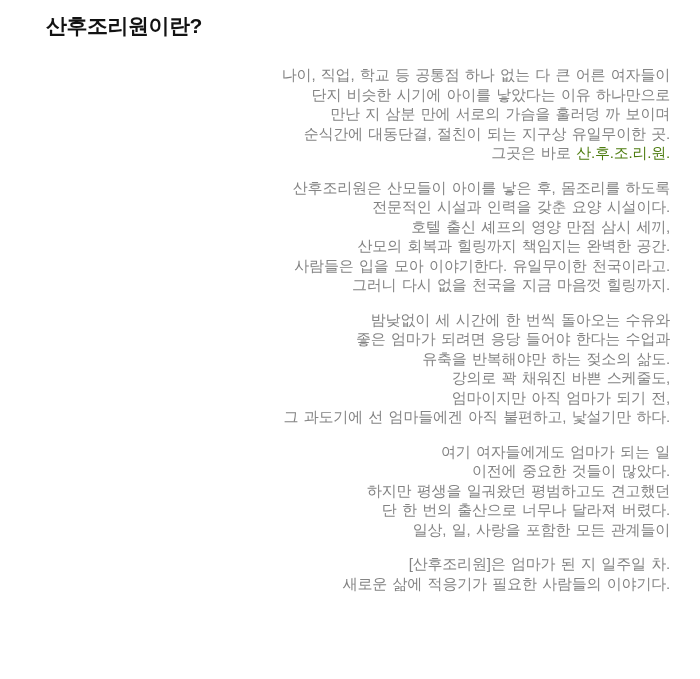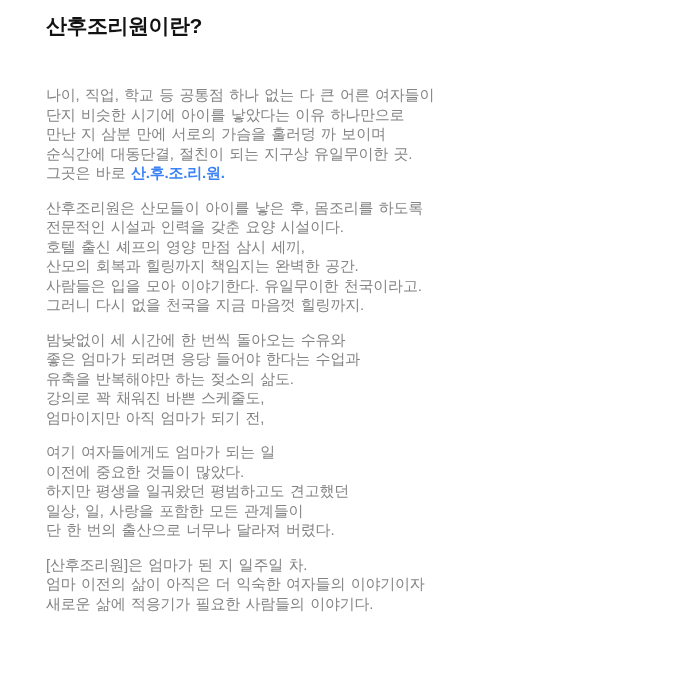--- a/index.html
+++ b/index.html
@@ -14,44 +14,45 @@
     font-family: "Liberation Sans", "DejaVu Sans", sans-serif;
   }
   .page {
     box-sizing: border-box;
     width: 700px;
     height: 679px;
     padding: 13px 30px 0 46px;
     background: #ffffff;
   }
   .doc-title {
-    margin: 0 0 46px 0;
+    margin: 0 0 26px 0;
     font-size: 21px;
     font-weight: 700;
     color: #121212;
     letter-spacing: -0.5px;
     line-height: 1.25;
   }
   .synopsis {
     font-size: 15px;
     line-height: 19.5px;
     color: #838383;
     letter-spacing: -0.2px;
     word-spacing: 1.5px;
   }
   .para {
     margin: 0 0 15px 0;
+    text-align: right;
   }
   .line {
     display: block;
     white-space: nowrap;
   }
   .em-bold {
-    font-weight: 700;
-    color: #3b82f6;
+    font-weight: 400;
+    color: #4d7c0f;
   }
 </style>
 </head>
 <body>
 
 <div class="page">
 
   <h1 class="doc-title">산후조리원이란?</h1>
 
   <div class="synopsis">
@@ -72,30 +73,30 @@
       <span class="line">사람들은 입을 모아 이야기한다. 유일무이한 천국이라고.</span>
       <span class="line">그러니 다시 없을 천국을 지금 마음껏 힐링까지.</span>
     </div>
 
     <div class="para">
       <span class="line">밤낮없이 세 시간에 한 번씩 돌아오는 수유와</span>
       <span class="line">좋은 엄마가 되려면 응당 들어야 한다는 수업과</span>
       <span class="line">유축을 반복해야만 하는 젖소의 삶도.</span>
       <span class="line">강의로 꽉 채워진 바쁜 스케줄도,</span>
       <span class="line">엄마이지만 아직 엄마가 되기 전,</span>
+      <span class="line">그 과도기에 선 엄마들에겐 아직 불편하고, 낯설기만 하다.</span>
     </div>
 
     <div class="para">
       <span class="line">여기 여자들에게도 엄마가 되는 일</span>
       <span class="line">이전에 중요한 것들이 많았다.</span>
       <span class="line">하지만 평생을 일궈왔던 평범하고도 견고했던</span>
+      <span class="line">단 한 번의 출산으로 너무나 달라져 버렸다.</span>
       <span class="line">일상, 일, 사랑을 포함한 모든 관계들이</span>
-      <span class="line">단 한 번의 출산으로 너무나 달라져 버렸다.</span>
     </div>
 
     <div class="para">
       <span class="line">[산후조리원]은 엄마가 된 지 일주일 차.</span>
-      <span class="line">엄마 이전의 삶이 아직은 더 익숙한 여자들의 이야기이자</span>
       <span class="line">새로운 삶에 적응기가 필요한 사람들의 이야기다.</span>
     </div>
 
   </div>
 </div>
 
 </body></html>

